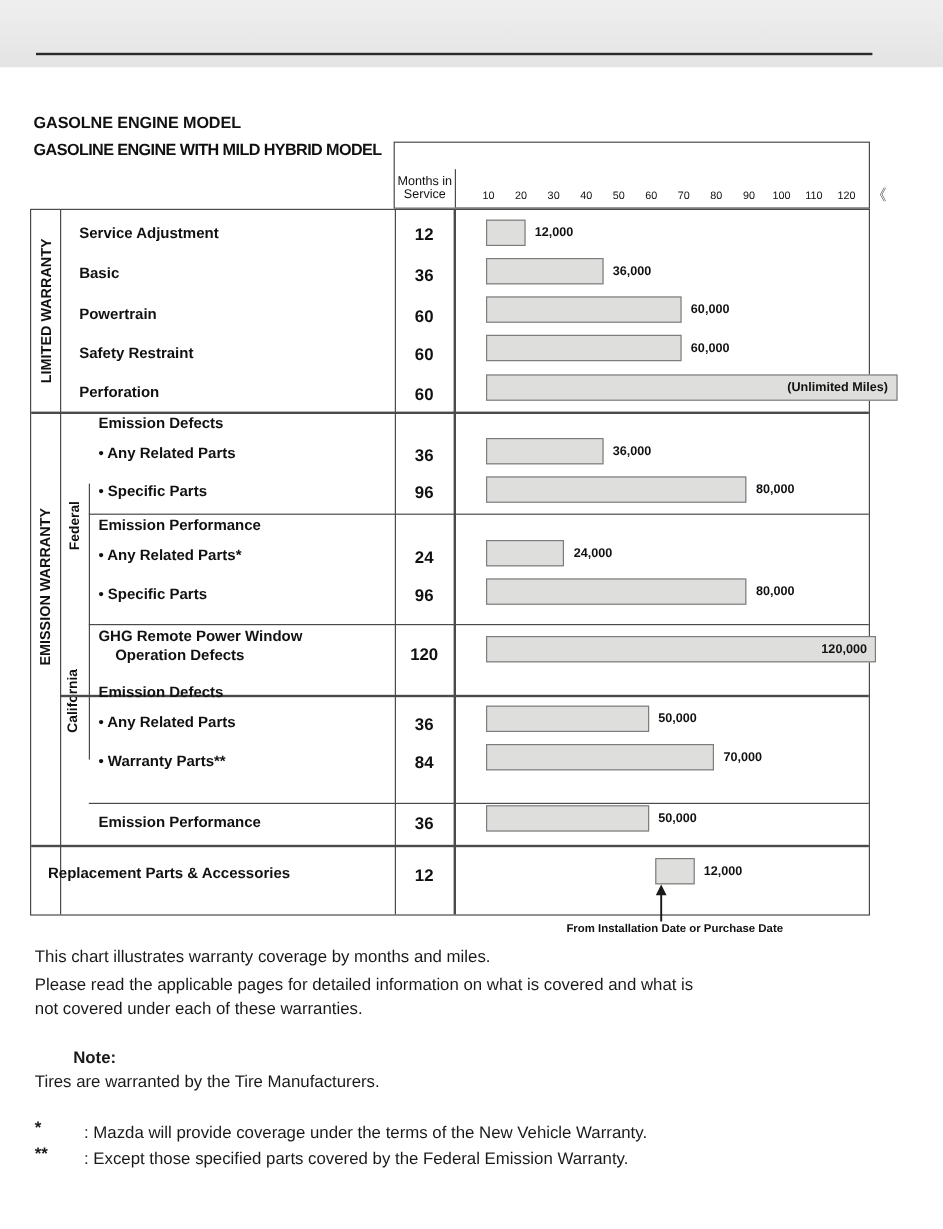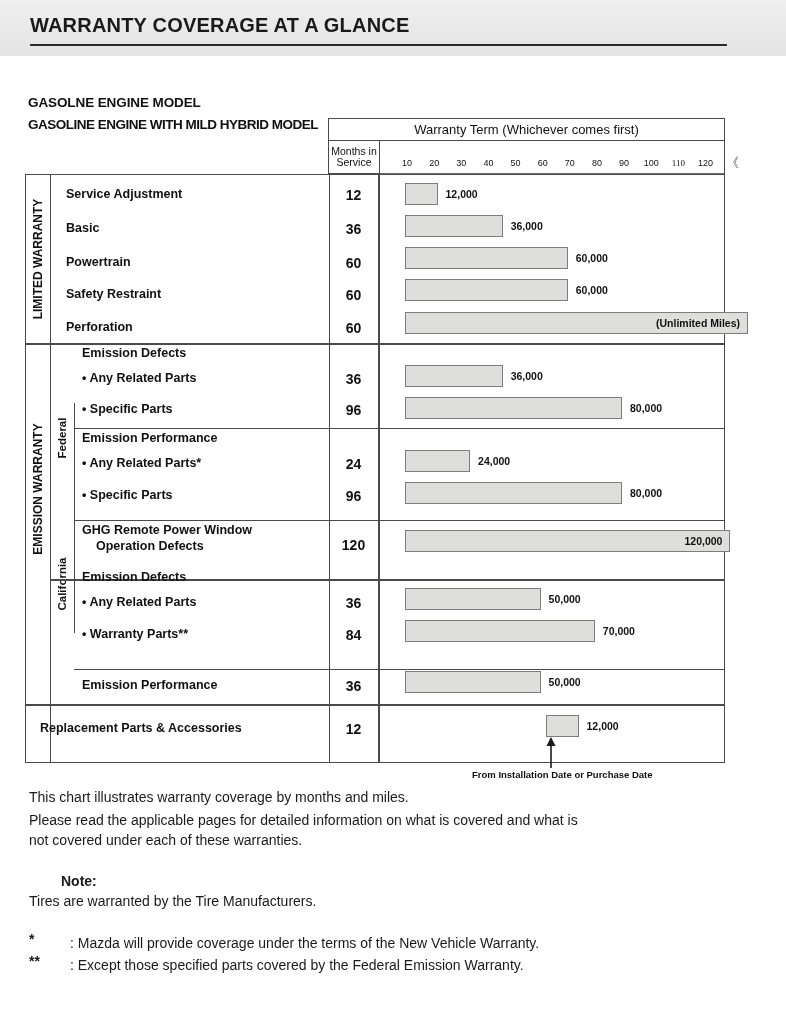--- a/index.html
+++ b/index.html
@@ -124,48 +124,46 @@
 
   
   .foot{ position:absolute; left:29px; font-size:14px; color:#1a1a1a; white-space:nowrap;}
   .foot.b{ font-weight:700; }
   .note-sym{ position:absolute; font-size:14px; font-weight:700; color:#1a1a1a;}
 </style>
 </head>
 <body>
 
 <div class="page-header">
-  <div class="title">WARRANTY COVERAGE AT A GLANCE</div>
   <div class="rule"></div>
 </div>
 
 <div class="model-line model-1">GASOLNE ENGINE MODEL</div>
 <div class="model-line model-2">GASOLINE ENGINE WITH MILD HYBRID MODEL</div>
 
 <div class="chart">
 
   <div class="thead">
-    <div class="term">Warranty Term (Whichever comes first)</div>
     <div class="months">
       <div>Months in</div>
       <div>Service</div>
     </div>
     <div class="miles">
       <div class="ticklabels" id="ticklabels">
           <span style="left: 27.12px;">10</span>
           <span style="left: 54.24px;">20</span>
           <span style="left: 81.36px;">30</span>
           <span style="left: 108.48px;">40</span>
           <span style="left: 135.6px;">50</span>
           <span style="left: 162.72px;">60</span>
           <span style="left: 189.84px;">70</span>
           <span style="left: 216.96px;">80</span>
           <span style="left: 244.08px;">90</span>
           <span style="left: 271.2px;">100</span>
-          <span style="left: 298.32px; font-family: Liberation Serif, serif;">110</span>
+          <span style="left: 298.32px;">110</span>
           <span style="left: 325.44px;">120</span>
         </div>
       <div class="axisline"></div>
       <div class="ticks" id="ticks">
           <i style="left: 27.12px;"></i>
           <i style="left: 54.24px;"></i>
           <i style="left: 81.36px;"></i>
           <i style="left: 108.48px;"></i>
           <i style="left: 135.6px;"></i>
           <i style="left: 162.72px;"></i>

